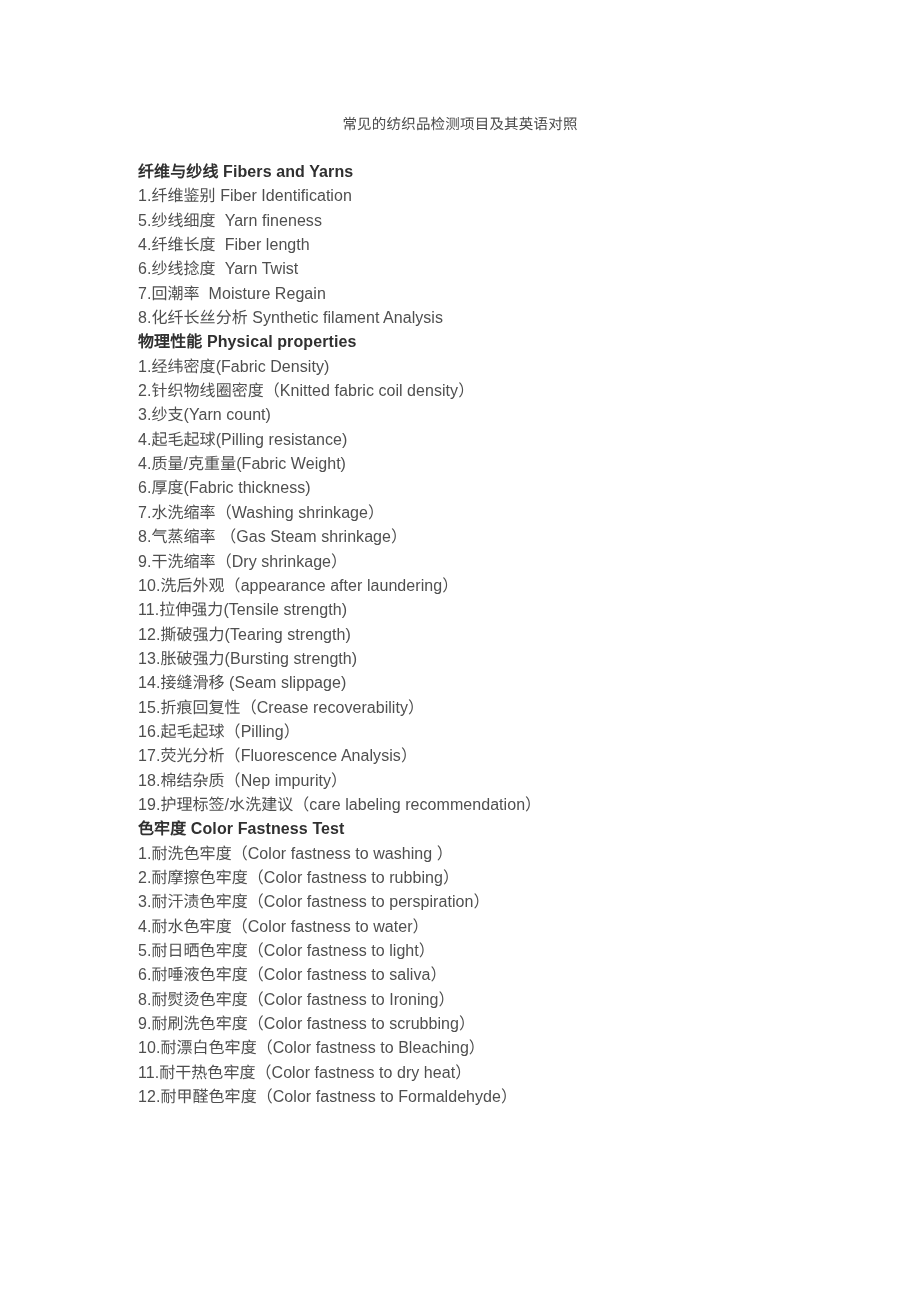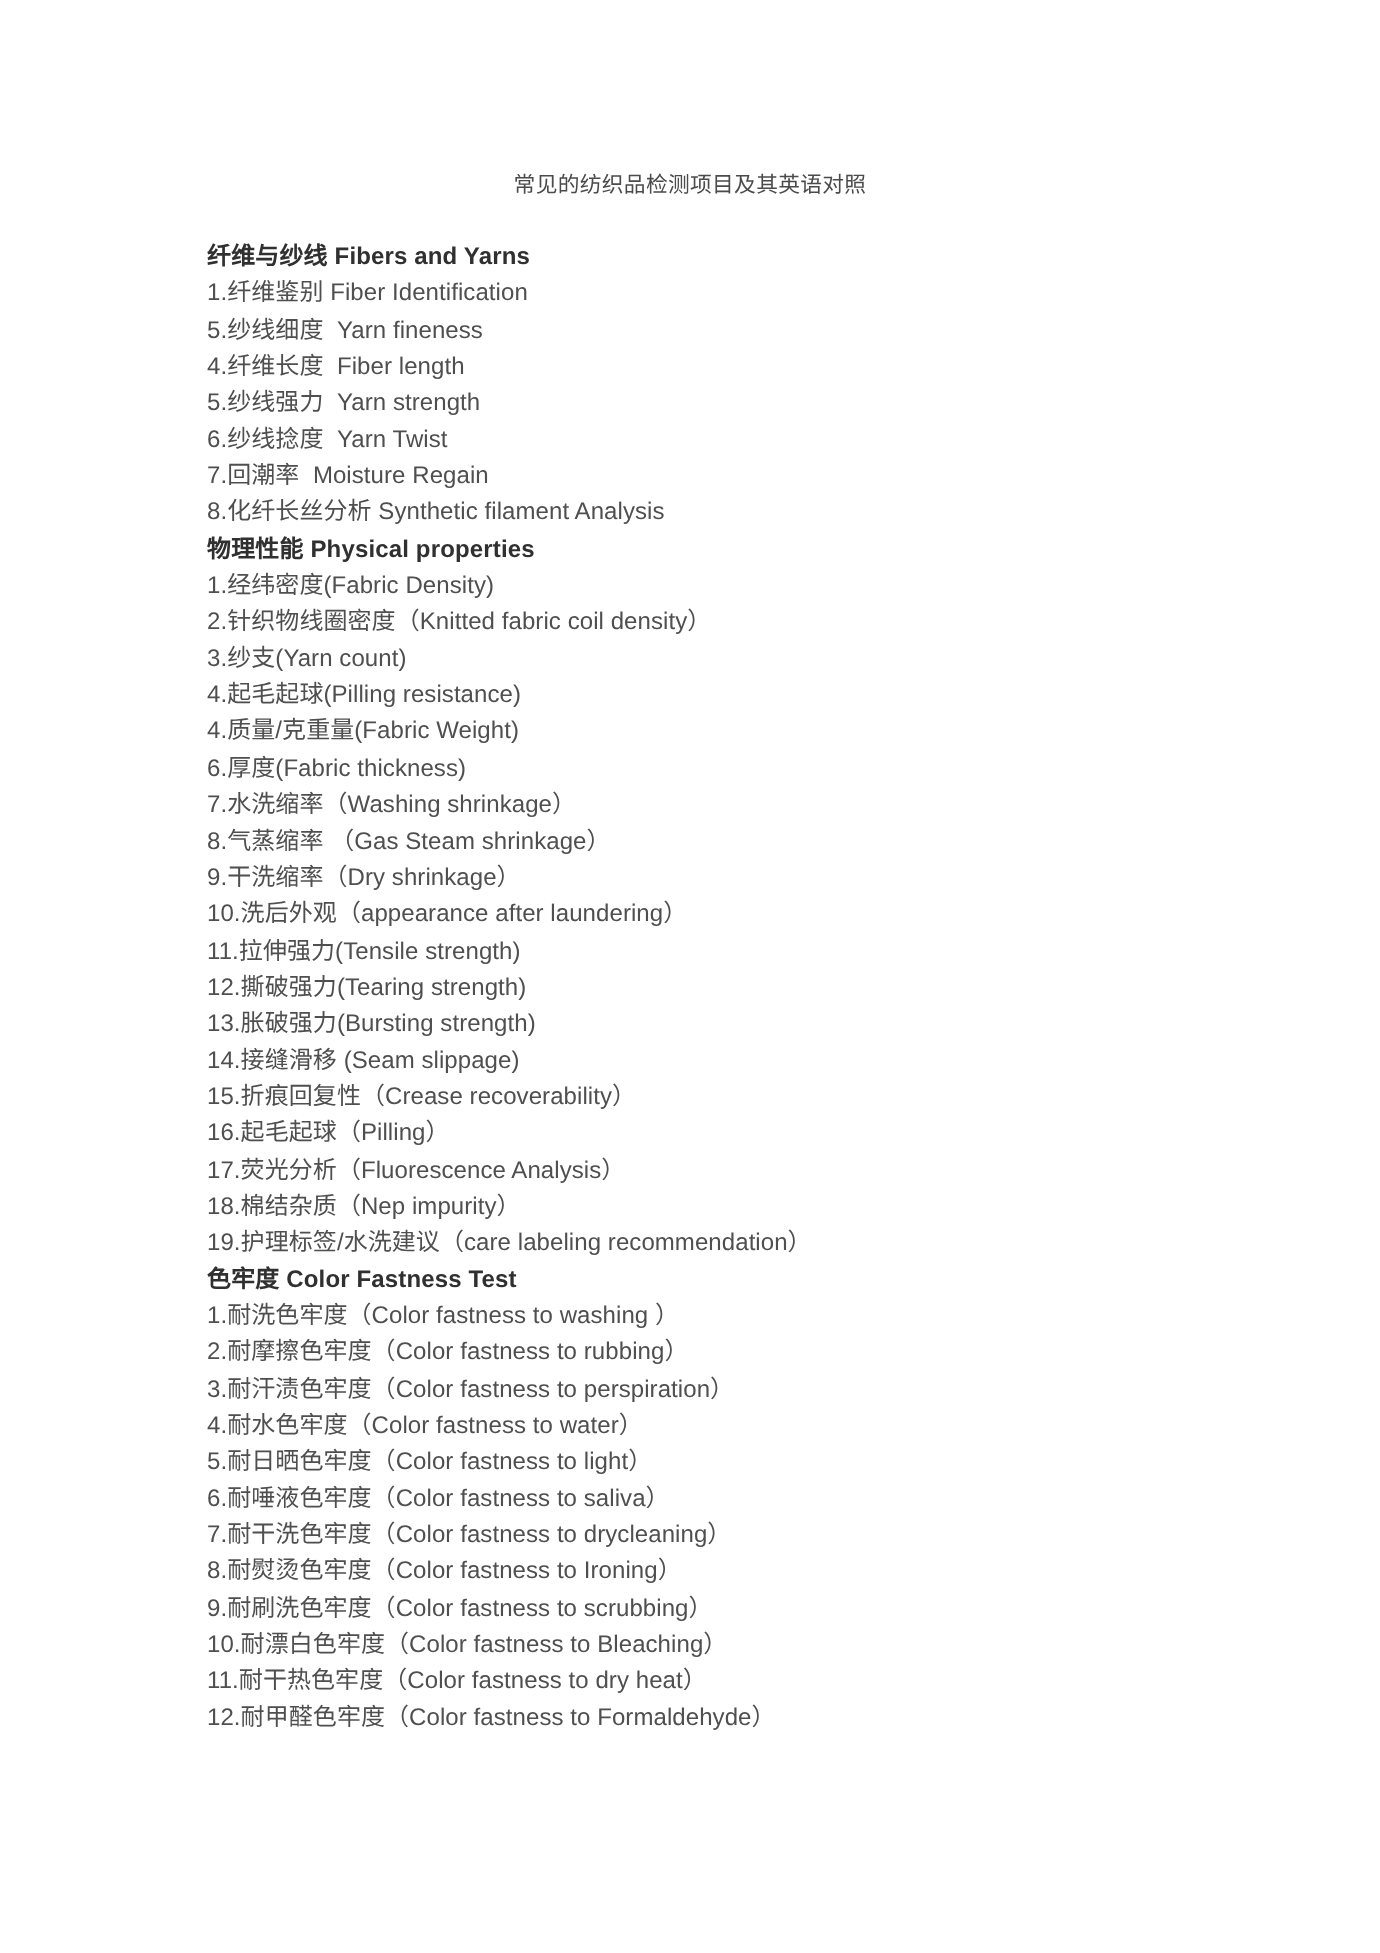--- a/index.html
+++ b/index.html
@@ -69,21 +69,20 @@
 
 <div class="page">
 
   <div class="doc-title">常见的纺织品检测项目及其英语对照</div>
 
   <div class="content">
       <div class="line heading">纤维与纱线 Fibers and Yarns</div>
       <div class="line">1.纤维鉴别 Fiber Identification</div>
       <div class="line">5.纱线细度  Yarn fineness</div>
       <div class="line">4.纤维长度  Fiber length</div>
-      <div class="line">5.纱线强力  Yarn strength</div>
       <div class="line">6.纱线捻度  Yarn Twist</div>
       <div class="line">7.回潮率  Moisture Regain</div>
       <div class="line">8.化纤长丝分析 Synthetic filament Analysis</div>
       <div class="line heading">物理性能 Physical properties</div>
       <div class="line">1.经纬密度(Fabric Density)</div>
       <div class="line">2.针织物线圈密度（Knitted fabric coil density）</div>
       <div class="line">3.纱支(Yarn count)</div>
       <div class="line">4.起毛起球(Pilling resistance)</div>
       <div class="line">4.质量/克重量(Fabric Weight)</div>
       <div class="line">6.厚度(Fabric thickness)</div>
@@ -100,21 +99,20 @@
       <div class="line">17.荧光分析（Fluorescence Analysis）</div>
       <div class="line">18.棉结杂质（Nep impurity）</div>
       <div class="line">19.护理标签/水洗建议（care labeling recommendation）</div>
       <div class="line heading">色牢度 Color Fastness Test</div>
       <div class="line">1.耐洗色牢度（Color fastness to washing ）</div>
       <div class="line">2.耐摩擦色牢度（Color fastness to rubbing）</div>
       <div class="line">3.耐汗渍色牢度（Color fastness to perspiration）</div>
       <div class="line">4.耐水色牢度（Color fastness to water）</div>
       <div class="line">5.耐日晒色牢度（Color fastness to light）</div>
       <div class="line">6.耐唾液色牢度（Color fastness to saliva）</div>
-      <div class="line">7.耐干洗色牢度（Color fastness to drycleaning）</div>
       <div class="line">8.耐熨烫色牢度（Color fastness to Ironing）</div>
       <div class="line">9.耐刷洗色牢度（Color fastness to scrubbing）</div>
       <div class="line">10.耐漂白色牢度（Color fastness to Bleaching）</div>
       <div class="line">11.耐干热色牢度（Color fastness to dry heat）</div>
       <div class="line">12.耐甲醛色牢度（Color fastness to Formaldehyde）</div>
     </div>
 
 </div>
 
 </body></html>

